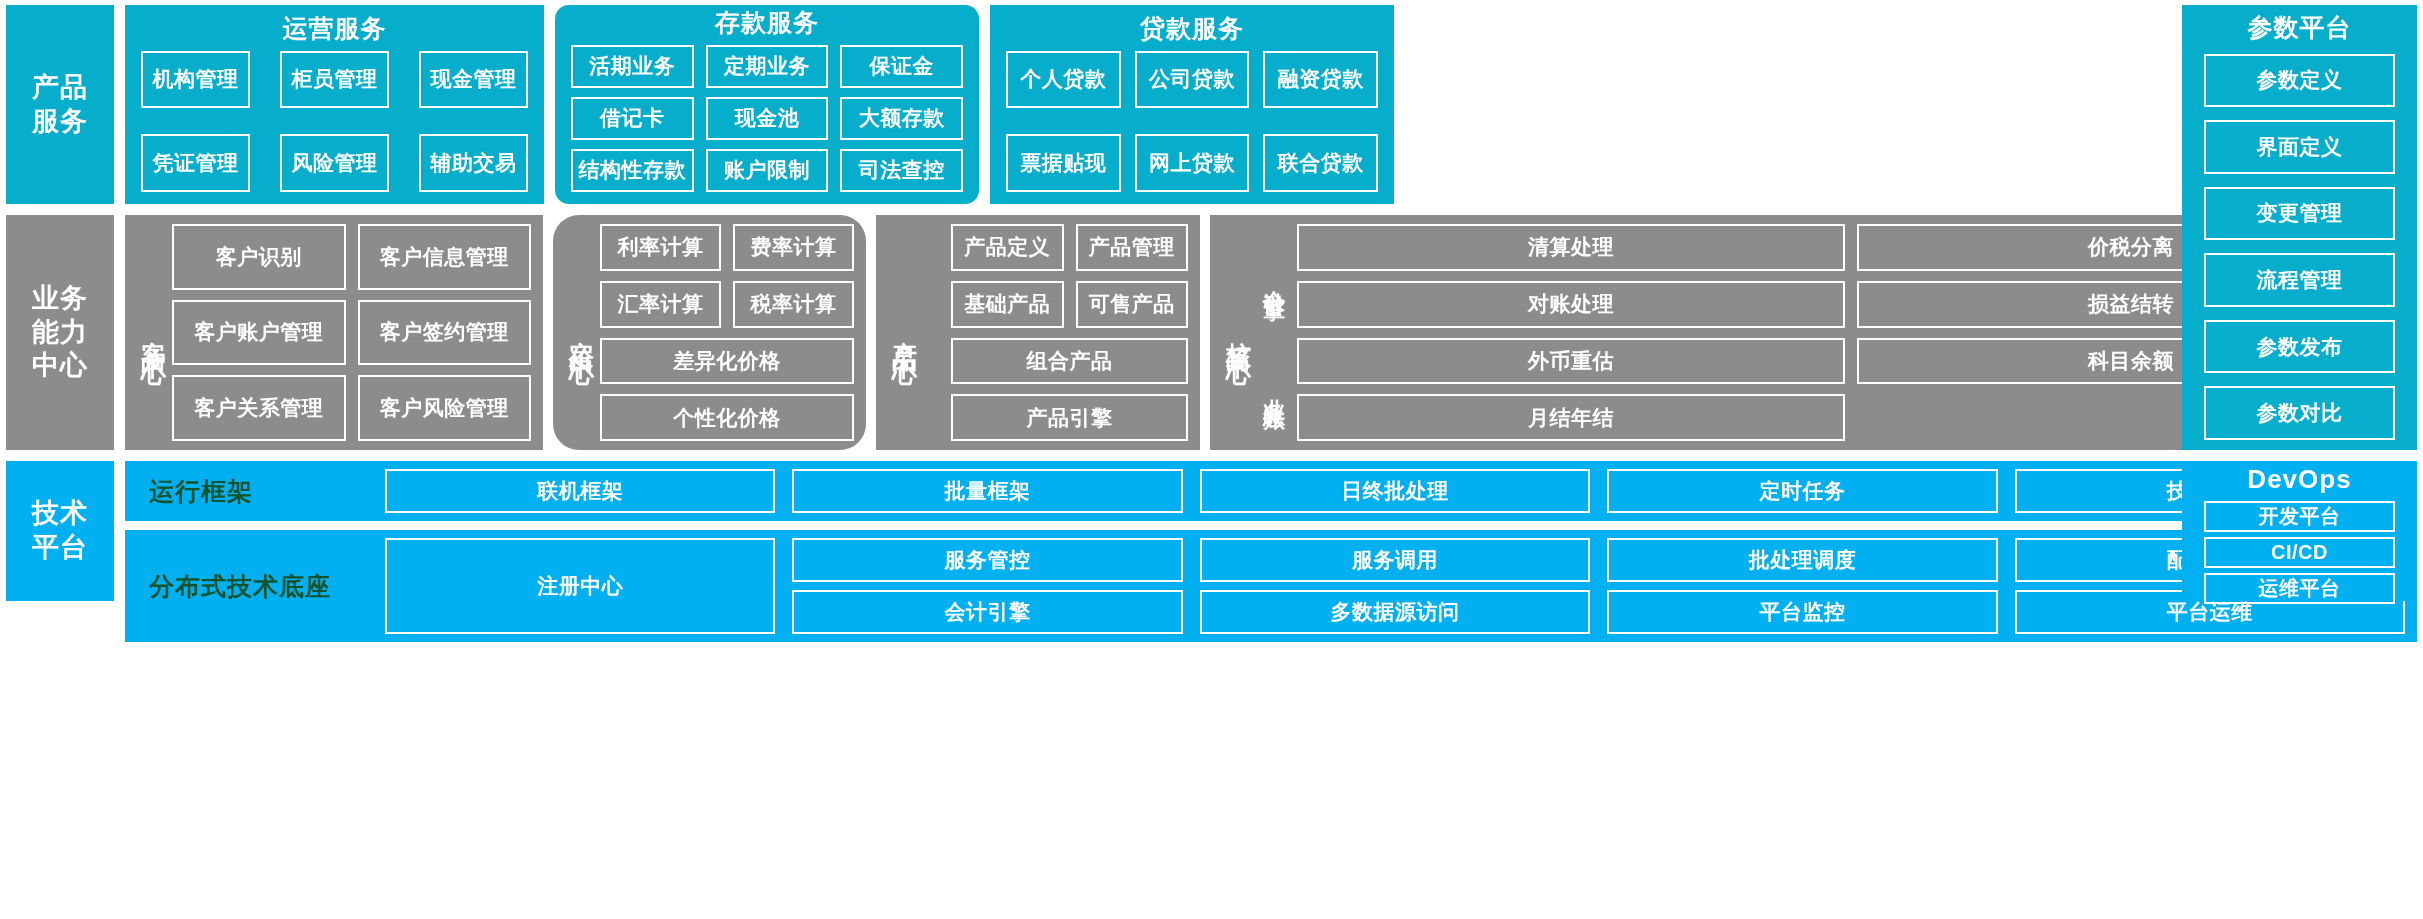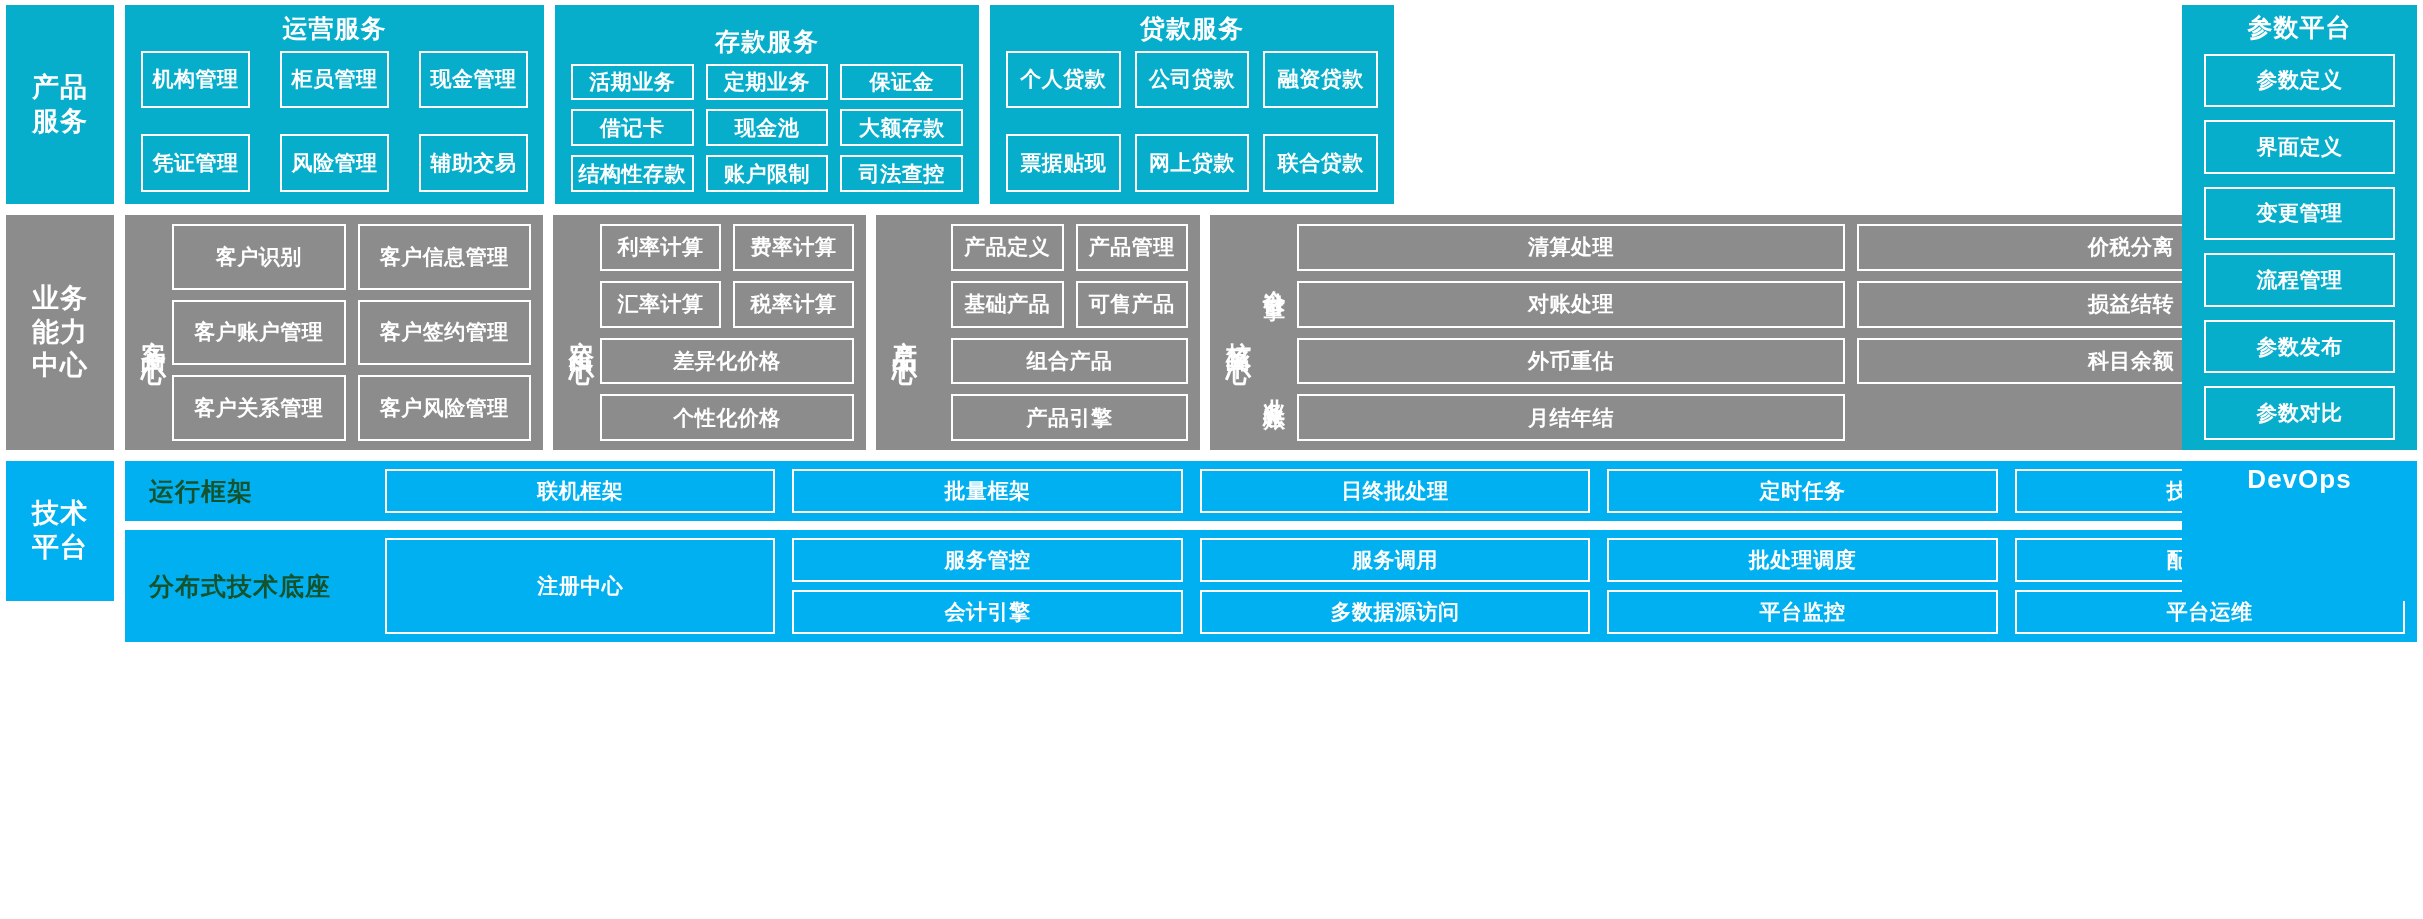--- a/index.html
+++ b/index.html
@@ -51,21 +51,21 @@
   .g3x3 { grid-template-columns: repeat(3, 1fr); grid-template-rows: repeat(3, 1fr); }
 
   .cell {
     border: 2px solid var(--line);
     color: #fff; font-size: 21px; font-weight: bold;
     display: flex; align-items: center; justify-content: center;
     text-align: center; letter-spacing: .5px; white-space: nowrap;
   }
 
   #svc-ops      { flex: 0 0 419px; }
-  #svc-deposit  { flex: 0 0 424px; padding-top:20px; }
+  #svc-deposit  { flex: 0 0 424px; padding-top:1px;border-radius:14px; }
   #svc-loan     { flex: 0 0 404px; }
   #svc-ops .svc-grid      { gap: 26px 30px; }
   #svc-loan .svc-grid     { gap: 26px 14px; }
   #svc-deposit .svc-grid  { gap: 9px 12px; }
 
   
   #param-platform {
     position: absolute; left: 2182px; top: 5px; width: 235px; height: 445px;
     background: var(--teal);
     display: flex; flex-direction: column; align-items: center;
@@ -92,21 +92,21 @@
     letter-spacing: 6px; line-height: 1;
     display: flex; align-items: center; justify-content: center;
     flex: 0 0 auto; padding: 0 6px;
   }
   .center-body { flex: 1 1 auto; display: grid; gap: 10px 12px; }
 
   #center-customer { flex: 0 0 calc(310px + 108px); }
   #center-customer .center-body {
     grid-template-columns: 1fr 1fr; grid-template-rows: repeat(3, 1fr);
   }
-  #center-pricing { flex: 0 0 313px; }
+  #center-pricing { flex: 0 0 313px; border-radius: 26px; }
   #center-pricing .center-body {
     grid-template-columns: 1fr 1fr; grid-template-rows: repeat(4, 1fr);
   }
   #center-product { flex: 0 0 324px; gap: 28px; }
   #center-product .center-body {
     grid-template-columns: 1fr 1fr; grid-template-rows: repeat(4, 1fr);
   }
   #center-account { flex: 1 1 auto; display: flex; }
   #acct-inner { flex: 1 1 auto; display: flex; }
   #acct-sub { display: flex; flex-direction: column; flex: 0 0 auto; }
@@ -307,15 +307,20 @@
       <div class="cell">界面定义</div>
       <div class="cell">变更管理</div>
       <div class="cell">流程管理</div>
       <div class="cell">参数发布</div>
       <div class="cell">参数对比</div>
     </div>
   </div>
 
   <div id="devops">
     <div class="svc-title">DevOps</div>
+    <div id="devops-list">
+      <div class="cell">开发平台</div>
+      <div class="cell">CI/CD</div>
+      <div class="cell">运维平台</div>
+    </div>
   </div>
 
 </div>
 
 </body></html>

